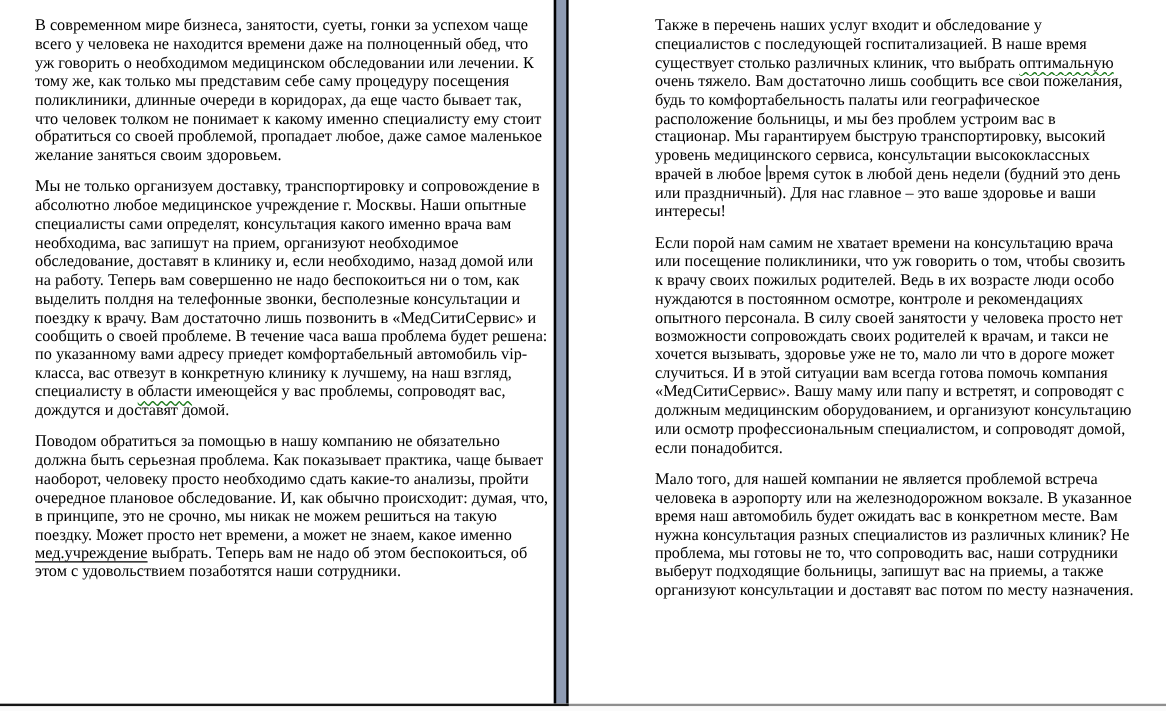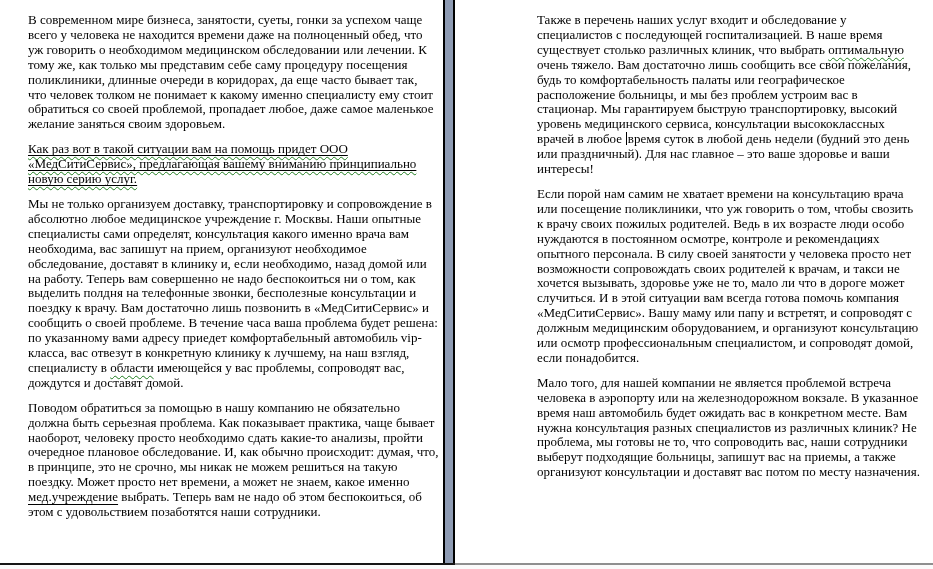--- a/index.html
+++ b/index.html
@@ -5,21 +5,21 @@
   html,body{margin:0;padding:0;}
   body{width:933px;height:569px;overflow:hidden;background:#ffffff;}
   .viewport{
     position:relative;width:933px;height:569px;
     font-family:"Liberation Serif","DejaVu Serif",serif;
     color:#000;background:#ffffff;
   }
   .doc-area{position:absolute;left:0;top:0;width:933px;height:563px;overflow:hidden;}
   .page{position:absolute;top:0;height:563px;background:#fff;}
   .page-left{left:0;width:443px;}
-  .page-right{left:468px;width:402px;text-decoration:underline;}
+  .page-right{left:455px;width:402px;text-decoration:underline;}
   .gap-strip{
     position:absolute;top:0;left:443px;width:12px;height:563px;
     background:#8e9bb3;border-left:2px solid #000;border-right:2px solid #000;
     box-sizing:border-box;
   }
   .text-block{
     position:absolute;top:13px;
     font-size:13px;line-height:14.9px;
     text-align:left;letter-spacing:0;
   }
@@ -55,23 +55,20 @@
 
 <div class="viewport">
 
   <div class="doc-area">
 
     <div class="page page-left">
       <div class="text-block text-left">
 
         <p>В современном мире бизнеса, занятости, суеты, гонки за успехом чаще всего у человека не находится времени даже на полноценный обед, что уж говорить о необходимом медицинском обследовании или лечении. К тому же, как только мы представим себе саму процедуру посещения поликлиники, длинные очереди в коридорах, да еще часто бывает так, что человек толком не понимает к какому именно специалисту ему стоит обратиться со своей проблемой, пропадает любое, даже самое маленькое желание заняться своим здоровьем.</p>
 
-        <p>
-          <span class="gwavy"><span class="uline">Как раз вот в такой ситуации вам на помощь придет ООО «МедСитиСервис», предлагающая вашему вниманию принципиально новую серию услуг. </span></span>
-        </p>
 
         <p><span>Мы не только организуем доставку, транспортировку и сопровождение в абсолютно любое медицинское учреждение г. Москвы. Наши опытные специалисты сами определят, консультация какого именно врача вам необходима, вас запишут на прием, организуют необходимое обследование, доставят в клинику и, если необходимо, назад домой или на работу. Теперь вам совершенно не надо беспокоиться ни о том, как выделить полдня на телефонные звонки, бесполезные консультации и поездку к врачу. Вам достаточно лишь позвонить в «МедСитиСервис» и сообщить о своей проблеме. В течение часа ваша проблема будет решена: по указанному вами адресу приедет комфортабельный автомобиль vip-класса, вас отвезут в конкретную клинику к лучшему, на наш взгляд, специалисту в </span><span class="gwavy">области</span><span> имеющейся у вас проблемы, сопроводят вас, дождутся и доставят домой.</span></p>
 
         <p><span>Поводом обратиться за помощью в нашу компанию не обязательно должна быть серьезная проблема. Как показывает практика, чаще бывает наоборот, человеку просто необходимо сдать какие-то анализы, пройти очередное плановое обследование. И, как обычно происходит: думая, что, в принципе, это не срочно, мы никак не можем решиться на такую поездку. Может просто нет времени, а может не знаем, какое именно </span><span class="rwavy">мед.учреждение</span><span> выбрать. Теперь вам не надо об этом беспокоиться, об этом с удовольствием позаботятся наши сотрудники.</span></p>
 
       </div>
     </div>
 
     <div class="gap-strip" style="background: rgb(142, 155, 179);"></div>
 

